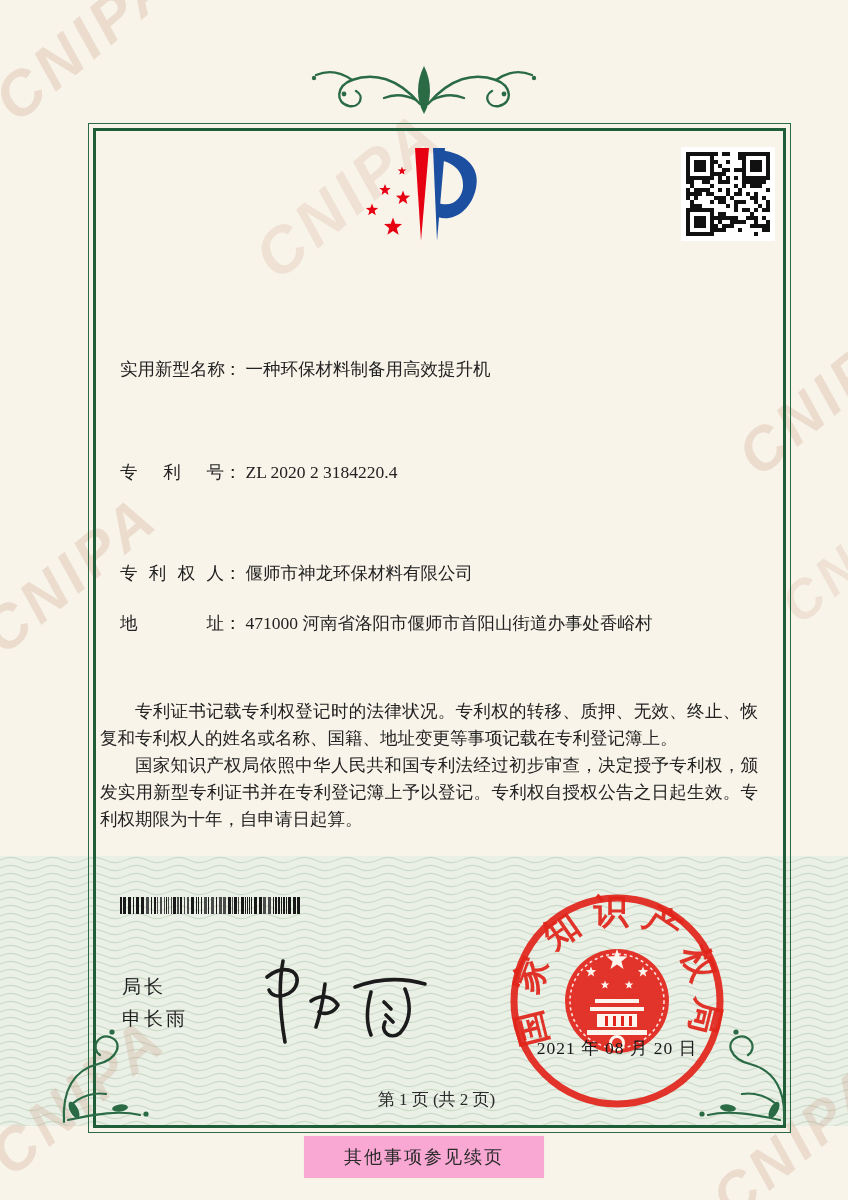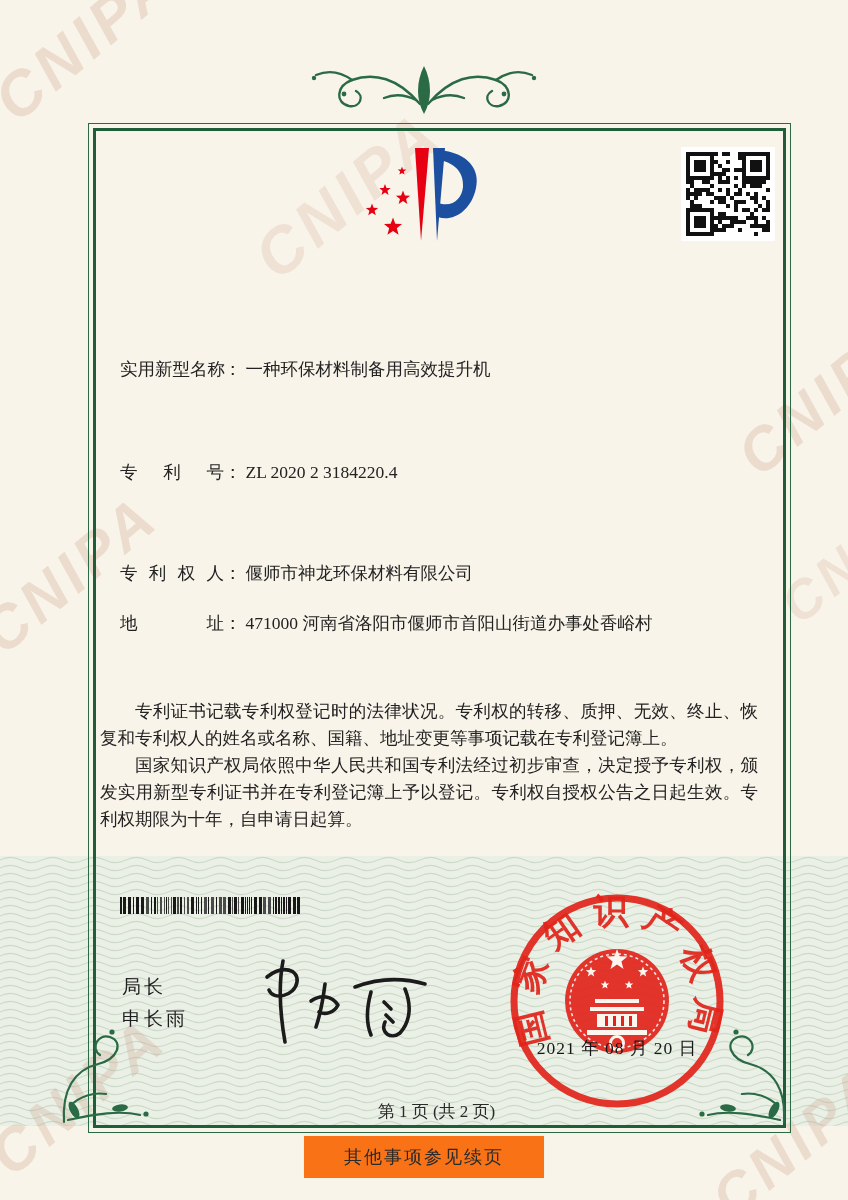--- a/index.html
+++ b/index.html
@@ -53,23 +53,23 @@
   .sig-name{position:absolute;left:122px;top:1006px;font-size:19px;color:#1d1d1d;letter-spacing:3px;}
   .sig-hand{position:absolute;left:253px;top:956px;}
 
   
   .seal{position:absolute;left:502px;top:886px;width:230px;height:230px;}
   .seal-date{position:absolute;left:510px;top:1036px;width:214px;text-align:center;
              font-size:17.5px;color:#181818;letter-spacing:1px;z-index:6;}
 
   
   .page-info{position:absolute;left:93px;top:1088px;width:687px;text-align:center;
-             font-size:17px;color:#2a2a2a;margin-top:12px;}
+             font-size:17px;color:#2a2a2a;}
   .note-wrap{position:absolute;left:0;top:1136px;width:848px;text-align:center;}
-  .note{display:inline-block;background:#f97316;padding:9px 40px;font-size:18px;
+  .note{display:inline-block;background:#f9a8d4;padding:9px 40px;font-size:18px;
         color:#2a2a2a;letter-spacing:2px;box-shadow:0 0 2px rgba(0,0,0,.04);}
   svg{display:block;}
 </style>
 </head>
 <body>
 
 <div class="page">
 
   <svg class="waves" width="848" height="270">
     <defs>

